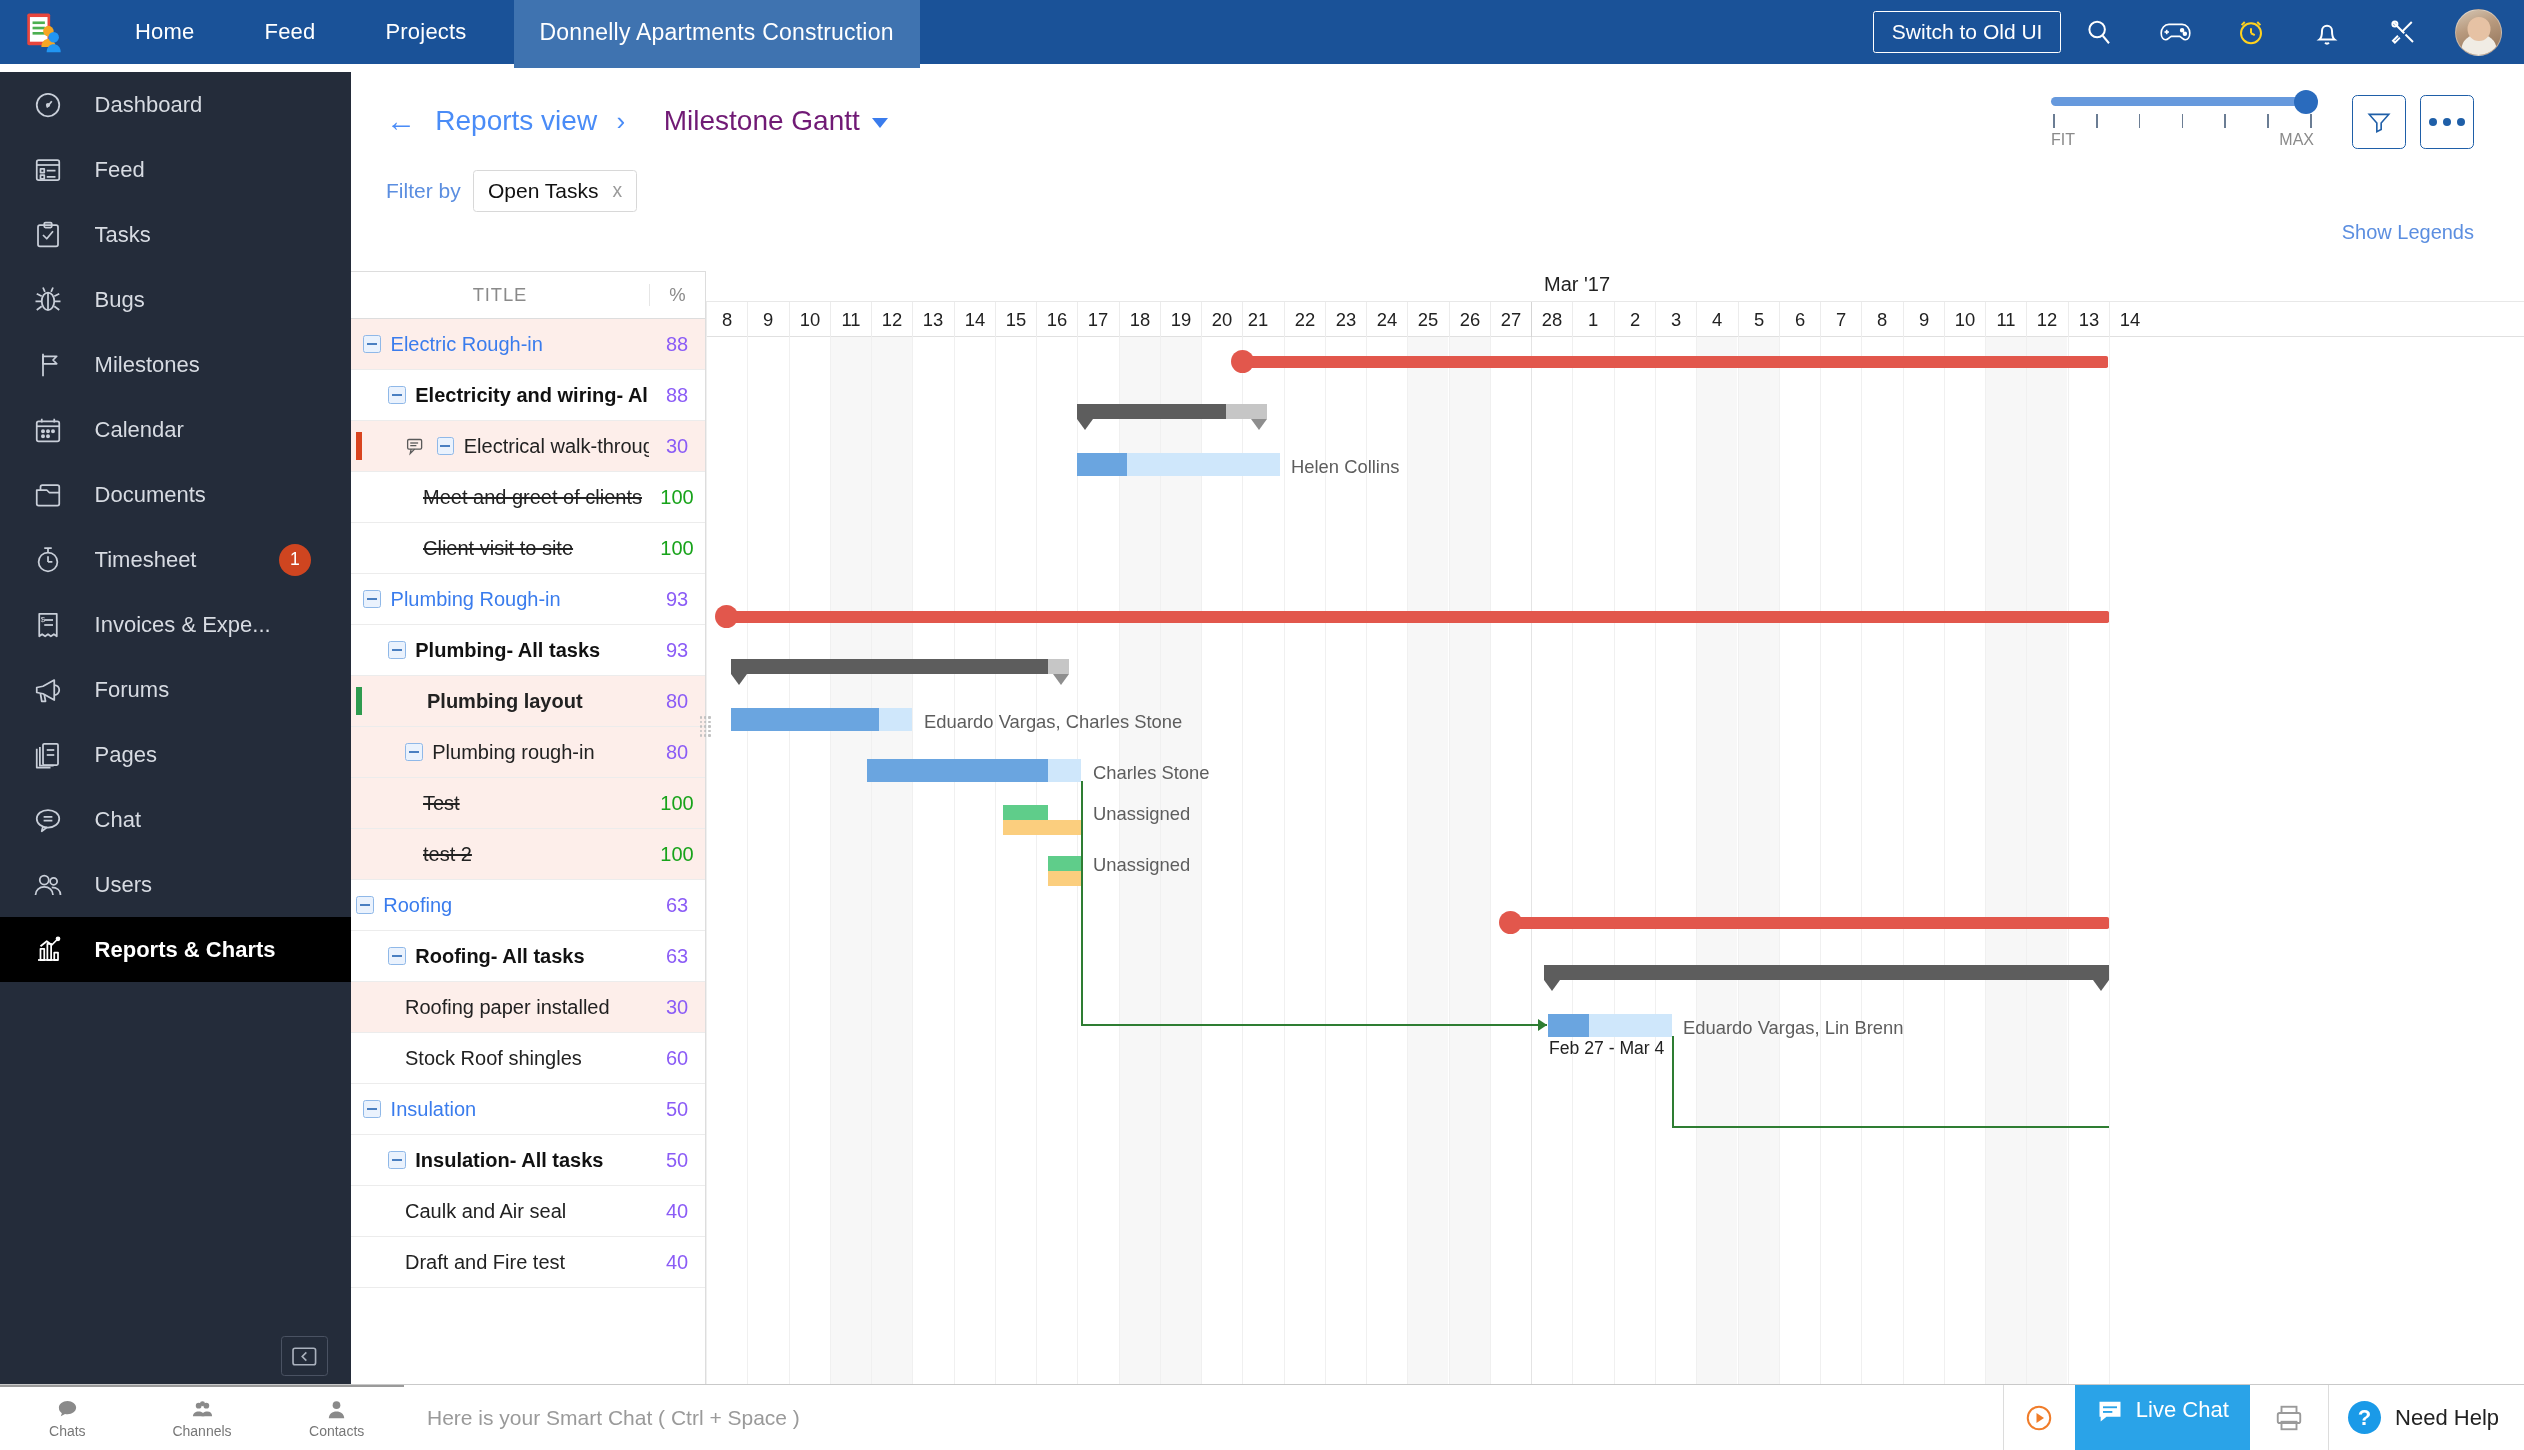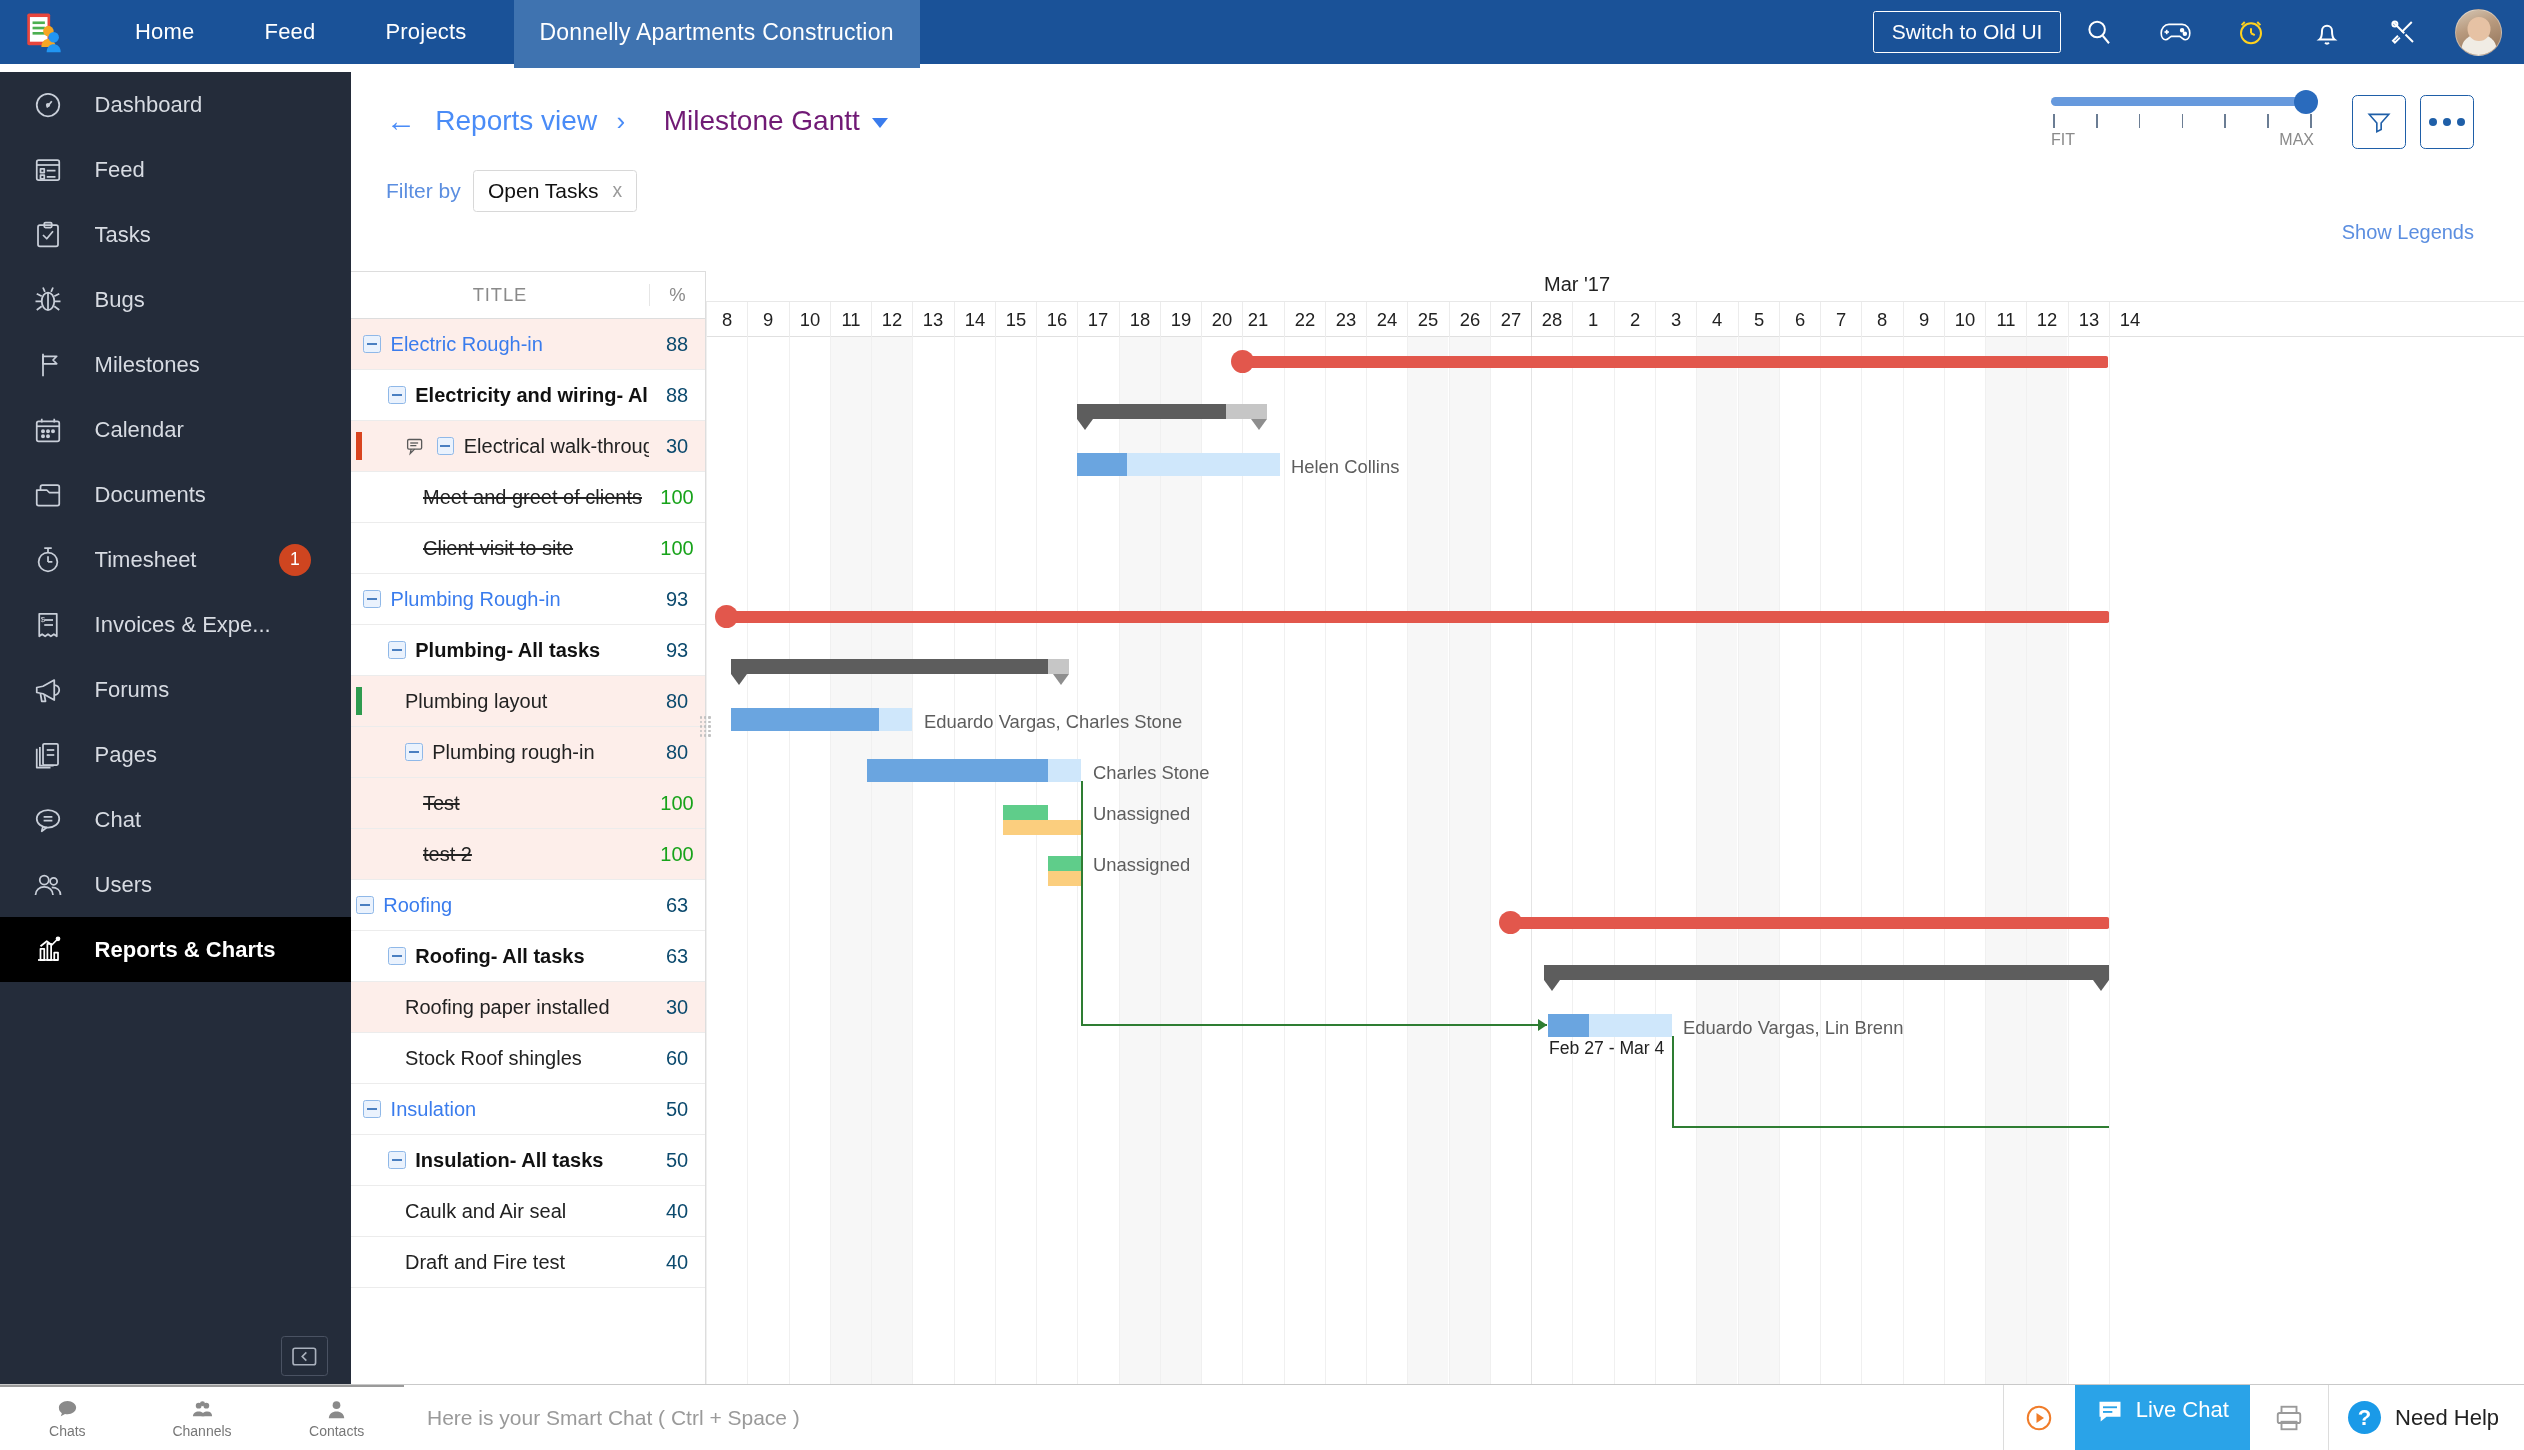--- a/index.html
+++ b/index.html
@@ -134,21 +134,21 @@
     display: flex; align-items: center; background: #fff;
   }
   .th-title { flex: 1; text-align: center; font-size: 18.4px; color: #8a8a8a; letter-spacing: 0.9px; }
   .th-pct { width: 56px; text-align: center; font-size: 18.4px; color: #8a8a8a; border-left: 0.9px solid #e6e6e6; }
   .task-row {
     height: 51px; display: flex; align-items: center; border-bottom: 0.9px solid #ececec;
     position: relative; background: #fff;
   }
   .task-row.tint { background: #fdeeea; }
   .tr-title { flex: 1; display: flex; align-items: center; font-size: 20px; color: #222; overflow: hidden; white-space: nowrap; }
-  .tr-pct { width: 56px; text-align: center; font-size: 20px; color: #0c4a6e; }
+  .tr-pct { width: 56px; text-align: center; font-size: 20px; color: #8b5cf6; }
   .tr-pct.done { color: #17a31a; }
   .prio { position: absolute; left: 5.3px; top: 11.4px; width: 5.3px; height: 28px; }
   .exp {
     width: 17.6px; height: 17.6px; border: 0.9px solid #8fb8e8; border-radius: 2.6px;
     background: #eaf2fd; display: inline-flex; align-items: center; justify-content: center;
     margin-right: 9.7px; flex: 0 0 17.6px;
   }
   .exp::before { content: ""; width: 9.7px; height: 1.8px; background: #4a7fc1; display: block; }
   .lvl-blue { color: #3a7ced; }
   .lvl-bold { font-weight: bold; color: #111; }
@@ -595,21 +595,21 @@
           </div>
           <div class="task-row">
             <div class="tr-title" style="padding-left: 37px;">
               <span class="exp"></span>
               <span class="lvl-bold ">Plumbing- All tasks</span>
             </div>
             <div class="tr-pct">93</div>
           </div>
           <div class="task-row tint">
             <span class="prio" style="background: rgb(46, 155, 79);"></span>
-            <div class="tr-title" style="padding-left: 54px;">
+            <div class="tr-title" style="padding-left: 76px; font-weight: bold;">
               <span class="">Plumbing layout</span>
             </div>
             <div class="tr-pct">80</div>
           </div>
           <div class="task-row tint">
             <div class="tr-title" style="padding-left: 54px;">
               <span class="exp"></span>
               <span class="">Plumbing rough-in</span>
             </div>
             <div class="tr-pct">80</div>

